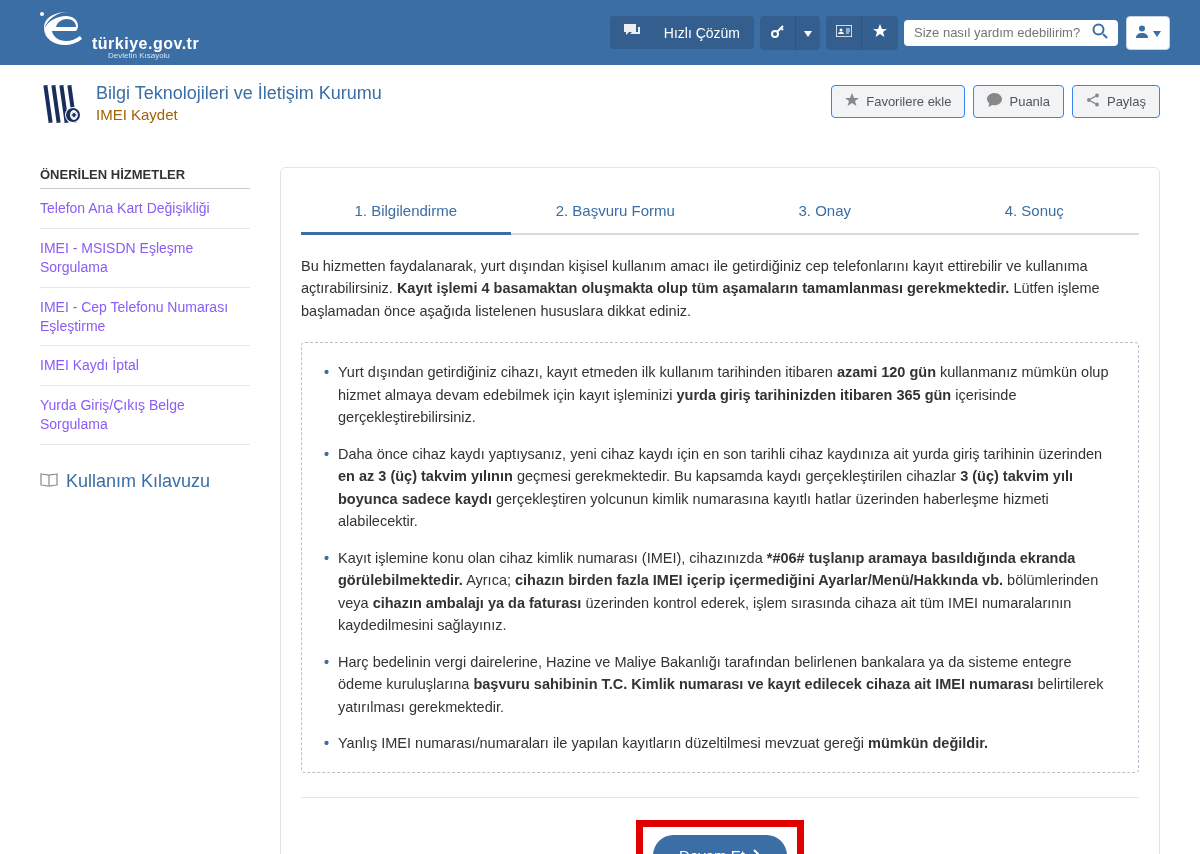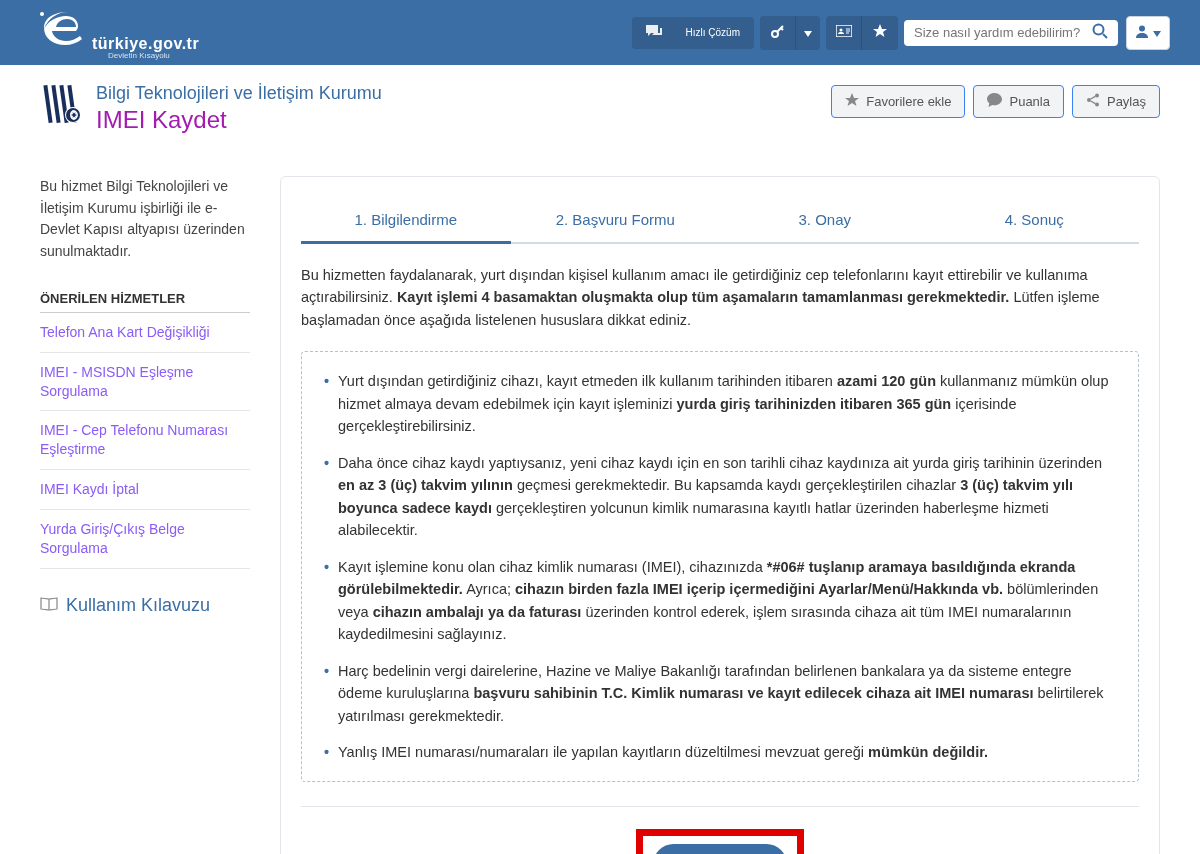--- a/index.html
+++ b/index.html
@@ -6,39 +6,39 @@
     body { font-family: 'Segoe UI', Tahoma, sans-serif; background: #fff; color: #333; font-size: 14px; }
     
     
     .topbar { background: #3a6ea5; height: 65px; display: flex; align-items: center; padding: 0 30px; }
     .logo-wrap { display: flex; align-items: flex-end; color: #fff; }
     .logo-e { font-size: 42px; font-weight: bold; font-style: italic; margin-right: 4px; position: relative; }
     .logo-e svg { width: 58px; height: 44px; }
     .logo-txt { font-size: 16px; font-weight: 600; letter-spacing: .5px; }
     .logo-sub { font-size: 8px; opacity: .8; margin-top: -2px; margin-left: 16px; }
     .top-spacer { flex: 1; }
-    .top-btn { background: #345e8d; color: #fff; border: none; padding: 8px 14px; border-radius: 4px; margin-left: 6px; cursor: pointer; display: inline-flex; align-items: center; gap: 24px; font-size: 10px; }
+    .top-btn { background: #345e8d; color: #fff; border: none; padding: 8px 14px; border-radius: 4px; margin-left: 6px; cursor: pointer; display: inline-flex; align-items: center; gap: 24px; font-size: 14px; }
     .top-icon-btn { background: #345e8d; color: #fff; border: none; width: 36px; height: 34px; border-radius: 4px; margin-left: 6px; cursor: pointer; display: inline-flex; align-items: center; justify-content: center; }
     .top-icon-group { display: inline-flex; margin-left: 6px; }
     .top-icon-group .top-icon-btn { border-radius: 0; margin-left: 0; border-right: 1px solid #2d527b; }
     .top-icon-group .top-icon-btn:first-child { border-radius: 4px 0 0 4px; }
     .top-icon-group .top-icon-btn:last-child { border-radius: 0 4px 4px 0; border-right: none; }
     .search-wrap { display: flex; align-items: center; background: #fff; border-radius: 4px; margin-left: 6px; padding: 0 2px 0 10px; height: 26px; width: 214px; }
     .search-input { border: none; outline: none; flex: 1; font-size: 13px; color: #555; width: 170px; background: transparent; }
     .search-btn { background: transparent; border: none; color: #3a6ea5; cursor: pointer; padding: 6px 8px; }
     .user-btn { background: #fff; border: 1px solid #c8d3de; border-radius: 4px; height: 34px; width: 44px; margin-left: 8px; display: inline-flex; align-items: center; justify-content: space-between; padding: 0 8px; cursor: pointer; }
     
     
     .page { max-width: 1160px; margin: 0 auto; padding: 0 20px; }
     .page-head { display: flex; align-items: flex-start; padding: 18px 0 12px; gap: 14px; }
     .inst-logo { width: 42px; height: 42px; }
     .inst-logo svg { width: 100%; height: 100%; }
     .inst-text { flex: 1; }
     .inst-name { color: #3a6ea5; font-size: 18px; }
-    .page-title { color: #a21caf; font-size: 24px; font-weight: 400; margin-top: 2px; }
+    .page-title { color: #a16207; font-size: 15px; font-weight: 400; margin-top: 2px; }
     .head-actions { display: flex; gap: 8px; margin-top: 2px; }
     .pill-btn { background: #f1f3f5; border: 1px solid #3b82f6; border-radius: 4px; padding: 7px 13px; color: #555; cursor: pointer; display: inline-flex; align-items: center; gap: 7px; font-size: 13px; }
     
     
     .body-row { display: flex; gap: 30px; padding-top: 30px; }
     .sidebar { width: 210px; flex-shrink: 0; }
     .side-desc { color: #444; font-size: 14px; line-height: 1.55; margin-bottom: 28px; }
     .side-heading { font-size: 13px; font-weight: 700; color: #333; border-bottom: 1px solid #ccc; padding-bottom: 6px; margin-bottom: 0; }
     .side-link { display: block; color: #8b5cf6; text-decoration: none; font-size: 14px; padding: 10px 0; border-bottom: 1px solid #e6e6e6; line-height: 1.35; }
     .side-guide { display: inline-flex; align-items: center; gap: 8px; color: #3a6ea5; text-decoration: none; margin-top: 26px; font-size: 18px; }
@@ -182,21 +182,20 @@
               <path d="M4.6 6L9.4 3.3M4.6 8L9.4 10.7" stroke="#888" stroke-width="1.4"></path>
             </svg></span>
         <span>Paylaş</span>
       </button>
     </div>
   </div>
 
   <div class="body-row">
 
     <div class="sidebar">
-      <p class="side-desc">Bu hizmet Bilgi Teknolojileri ve İletişim Kurumu işbirliği ile e-Devlet Kapısı altyapısı üzerinden sunulmaktadır.</p>
       <div class="side-heading">ÖNERİLEN HİZMETLER</div>
       <a href="#" class="side-link">Telefon Ana Kart Değişikliği</a>
       <a href="#" class="side-link">IMEI - MSISDN Eşleşme Sorgulama</a>
       <a href="#" class="side-link">IMEI - Cep Telefonu Numarası Eşleştirme</a>
       <a href="#" class="side-link">IMEI Kaydı İptal</a>
       <a href="#" class="side-link">Yurda Giriş/Çıkış Belge Sorgulama</a>
       <a href="#" class="side-guide">
         <span class="ic"><svg width="18" height="14" viewBox="0 0 18 14" fill="none" stroke="#888" stroke-width="1.2">
               <path d="M1 1c3 0 5 1 8 1s5-1 8-1v11c-3 0-5 1-8 1s-5-1-8-1z"></path>
               <path d="M9 2v11"></path>

